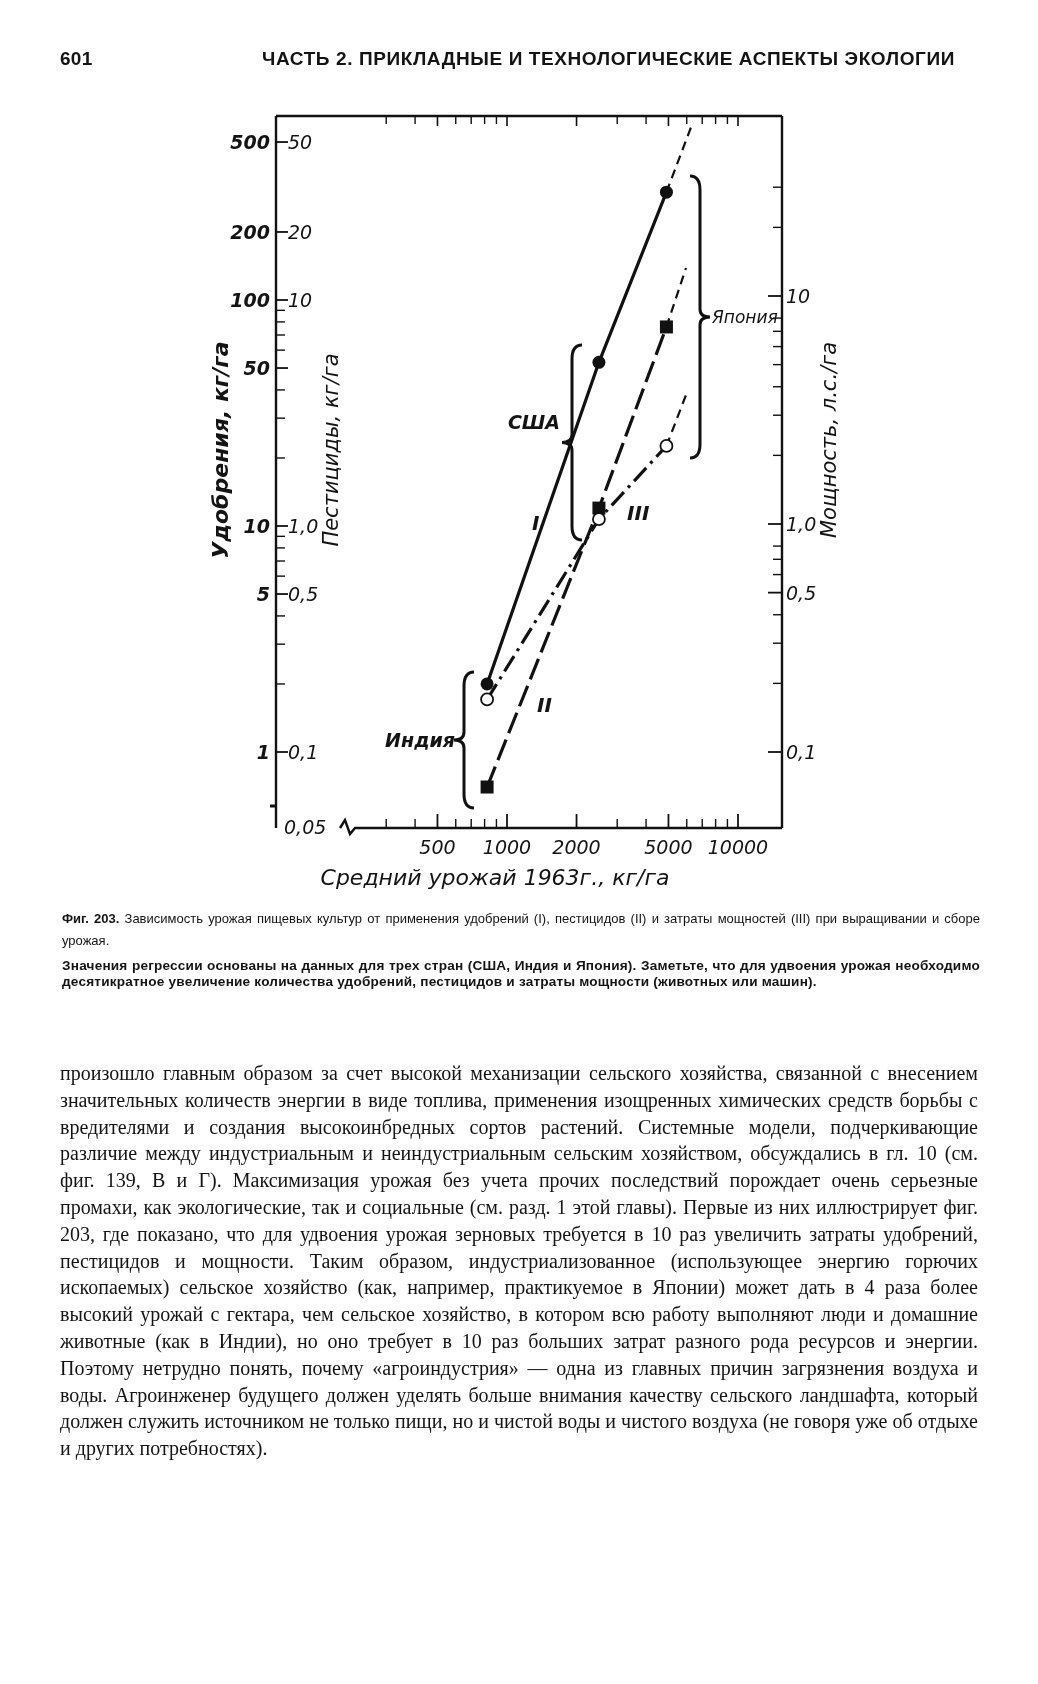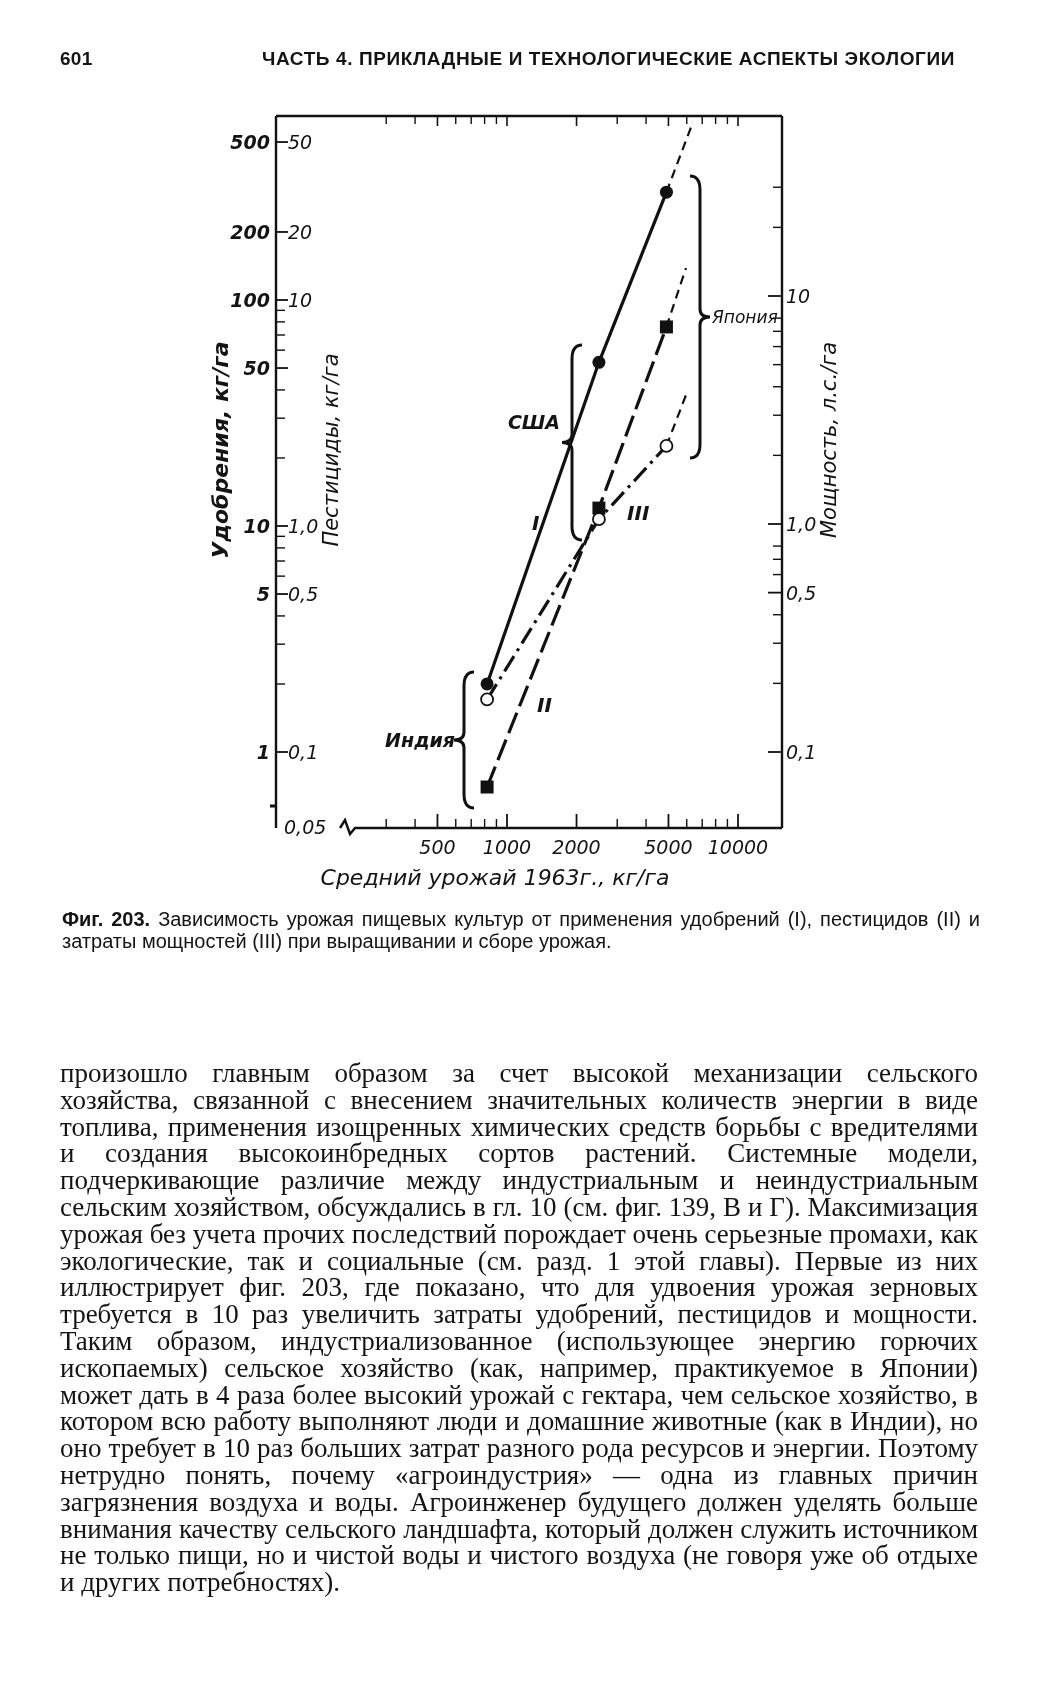--- a/index.html
+++ b/index.html
@@ -13,36 +13,36 @@
     font-size: 19px; font-weight: bold; letter-spacing: 0.3px;
   }
   .running-head .page-no { position: absolute; left: 0; top: 0; }
   .running-head .section { position: absolute; left: 202px; top: 0; letter-spacing: 0.6px; }
   #figure { position: absolute; left: 0; top: 90px; width: 902px; height: 820px; }
   #figure svg text { font-family: "DejaVu Sans", sans-serif; font-style: italic; fill: #141414; }
   .caption {
     position: absolute; left: 62px; top: 908px; width: 918px;
     font-family: "Liberation Sans", "DejaVu Sans", sans-serif;
   }
-  .caption .cap-main { font-size: 20px; line-height: 22px; text-align: justify; }
+  .caption .cap-main { font-size: 13px; line-height: 22px; text-align: justify; }
   .caption .cap-main b { font-weight: bold; }
   .caption .cap-note { font-size: 13.6px; line-height: 16px; text-align: justify; margin-top: 6px; font-weight: bold; letter-spacing: 0.2px; }
   .body-text {
     position: absolute; left: 60px; top: 1060px; width: 918px;
     font-family: "Liberation Serif", "DejaVu Serif", serif;
-    font-size: 27px; line-height: 26.8px; text-align: justify;
+    font-size: 20px; line-height: 26.8px; text-align: justify;
   }
   .body-text p { margin: 0; }
 </style>
 </head>
 <body>
 
 <div class="running-head">
   <span class="page-no">601</span>
-  <span class="section">ЧАСТЬ 4. ПРИКЛАДНЫЕ И ТЕХНОЛОГИЧЕСКИЕ АСПЕКТЫ ЭКОЛОГИИ</span>
+  <span class="section">ЧАСТЬ 2. ПРИКЛАДНЫЕ И ТЕХНОЛОГИЧЕСКИЕ АСПЕКТЫ ЭКОЛОГИИ</span>
 </div>
 
 <div id="figure">
   <svg id="chart-svg" width="1038" height="820" viewBox="0 90 1038 820" xmlns="http://www.w3.org/2000/svg">
     <g id="axes">
         <line x1="276" y1="116" x2="276" y2="828" stroke="#111" stroke-width="2.4"></line>
         <line x1="276" y1="116" x2="782" y2="116" stroke="#111" stroke-width="2.4"></line>
         <line x1="782" y1="116" x2="782" y2="828" stroke="#111" stroke-width="2.4"></line>
         <path d="M340 828 l5 -8 l5 14 l5 -6 L 782 828" fill="none" stroke="#111" stroke-width="2.4"></path>
         <line x1="270" y1="806" x2="276" y2="806" stroke="#111" stroke-width="3"></line>
@@ -185,17 +185,18 @@
         <text x="712" y="323" font-size="17">Япония</text>
       </g>
   </svg>
 </div>
 
 <div class="caption">
   <div class="cap-main">
     <b>Фиг. 203.</b>
     <span>Зависимость урожая пищевых культур от применения удобрений (I), пестицидов (II) и затраты мощностей (III) при выращивании и сборе урожая.</span>
   </div>
+  <div class="cap-note">Значения регрессии основаны на данных для трех стран (США, Индия и Япония). Заметьте, что для удвоения урожая необходимо десятикратное увеличение количества удобрений, пестицидов и затраты мощности (животных или машин).</div>
 </div>
 
 <div class="body-text">
   <p>произошло главным образом за счет высокой механизации сельского хозяйства, связанной с внесением значительных количеств энергии в виде топлива, применения изощренных химических средств борьбы с вредителями и создания высокоинбредных сортов растений. Системные модели, подчеркивающие различие между индустриальным и неиндустриальным сельским хозяйством, обсуждались в гл. 10 (см. фиг. 139, В и Г). Максимизация урожая без учета прочих последствий порождает очень серьезные промахи, как экологические, так и социальные (см. разд. 1 этой главы). Первые из них иллюстрирует фиг. 203, где показано, что для удвоения урожая зерновых требуется в 10 раз увеличить затраты удобрений, пестицидов и мощности. Таким образом, индустриализованное (использующее энергию горючих ископаемых) сельское хозяйство (как, например, практикуемое в Японии) может дать в 4 раза более высокий урожай с гектара, чем сельское хозяйство, в котором всю работу выполняют люди и домашние животные (как в Индии), но оно требует в 10 раз больших затрат разного рода ресурсов и энергии. Поэтому нетрудно понять, почему «агроиндустрия» — одна из главных причин загрязнения воздуха и воды. Агроинженер будущего должен уделять больше внимания качеству сельского ландшафта, который должен служить источником не только пищи, но и чистой воды и чистого воздуха (не говоря уже об отдыхе и других потребностях).</p>
 </div>
 
 </body></html>

